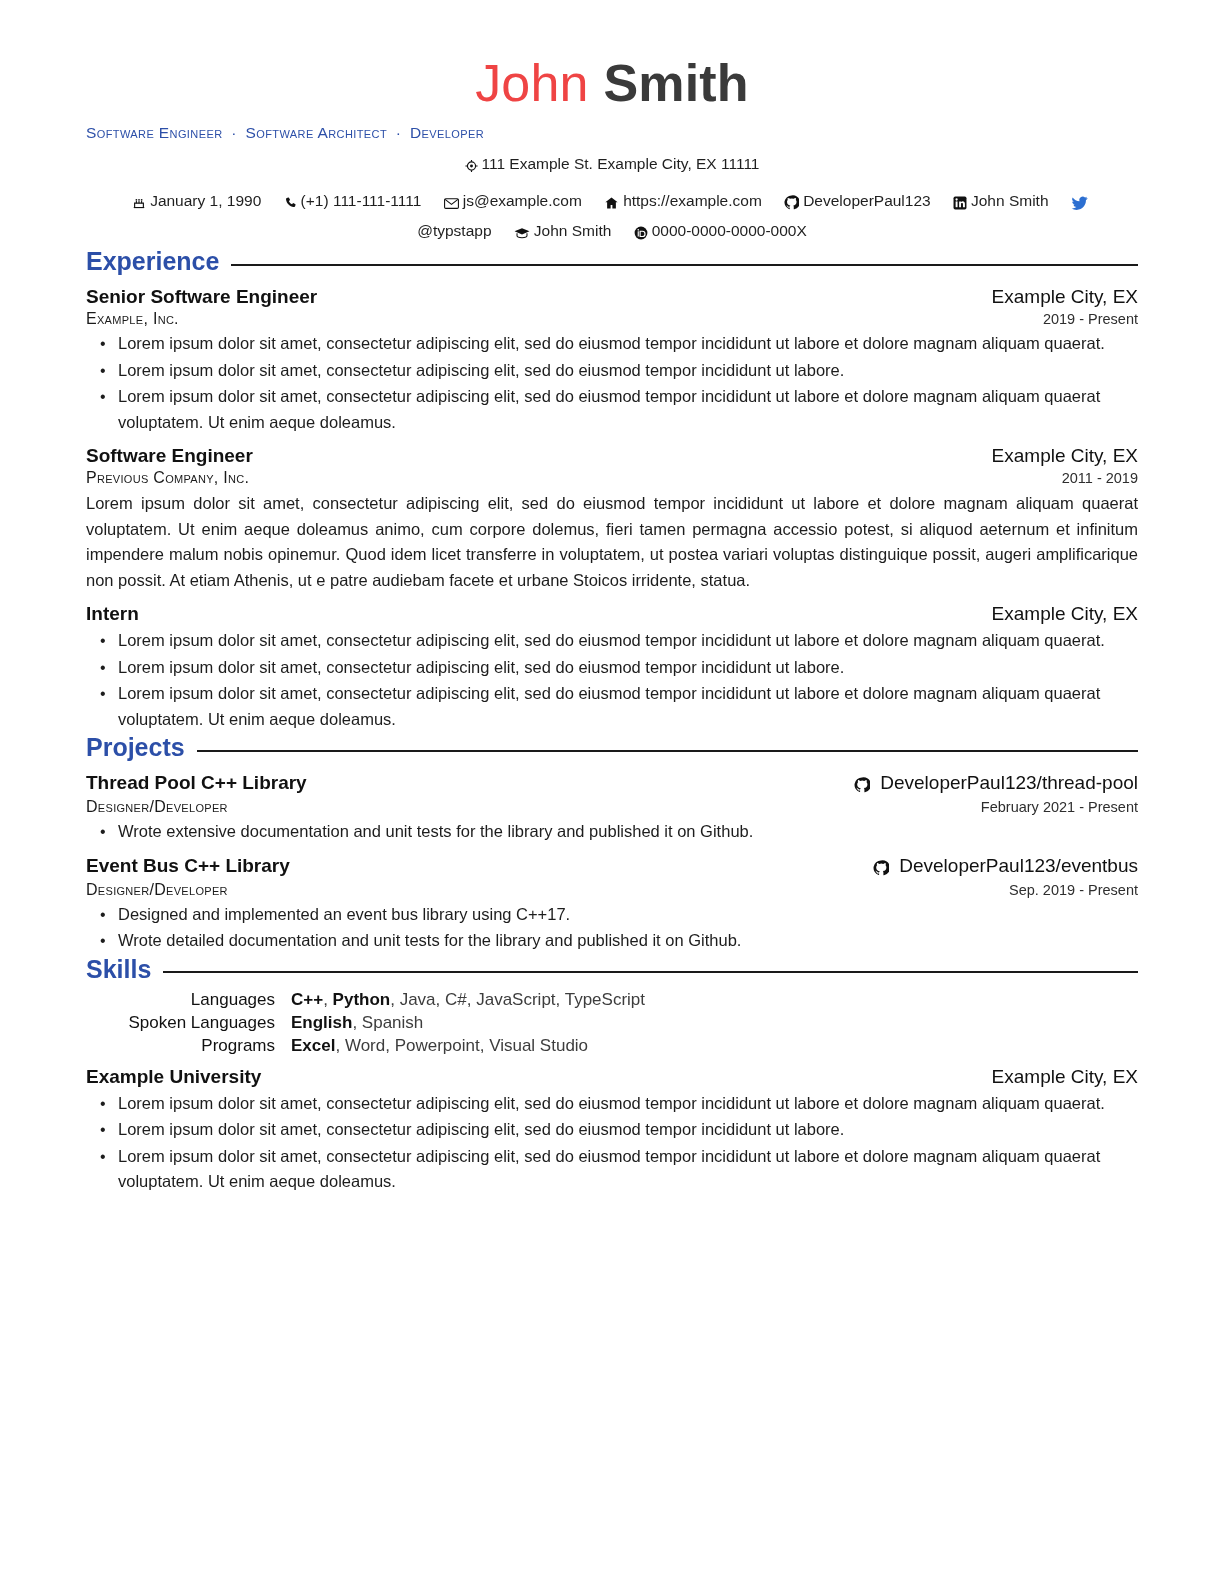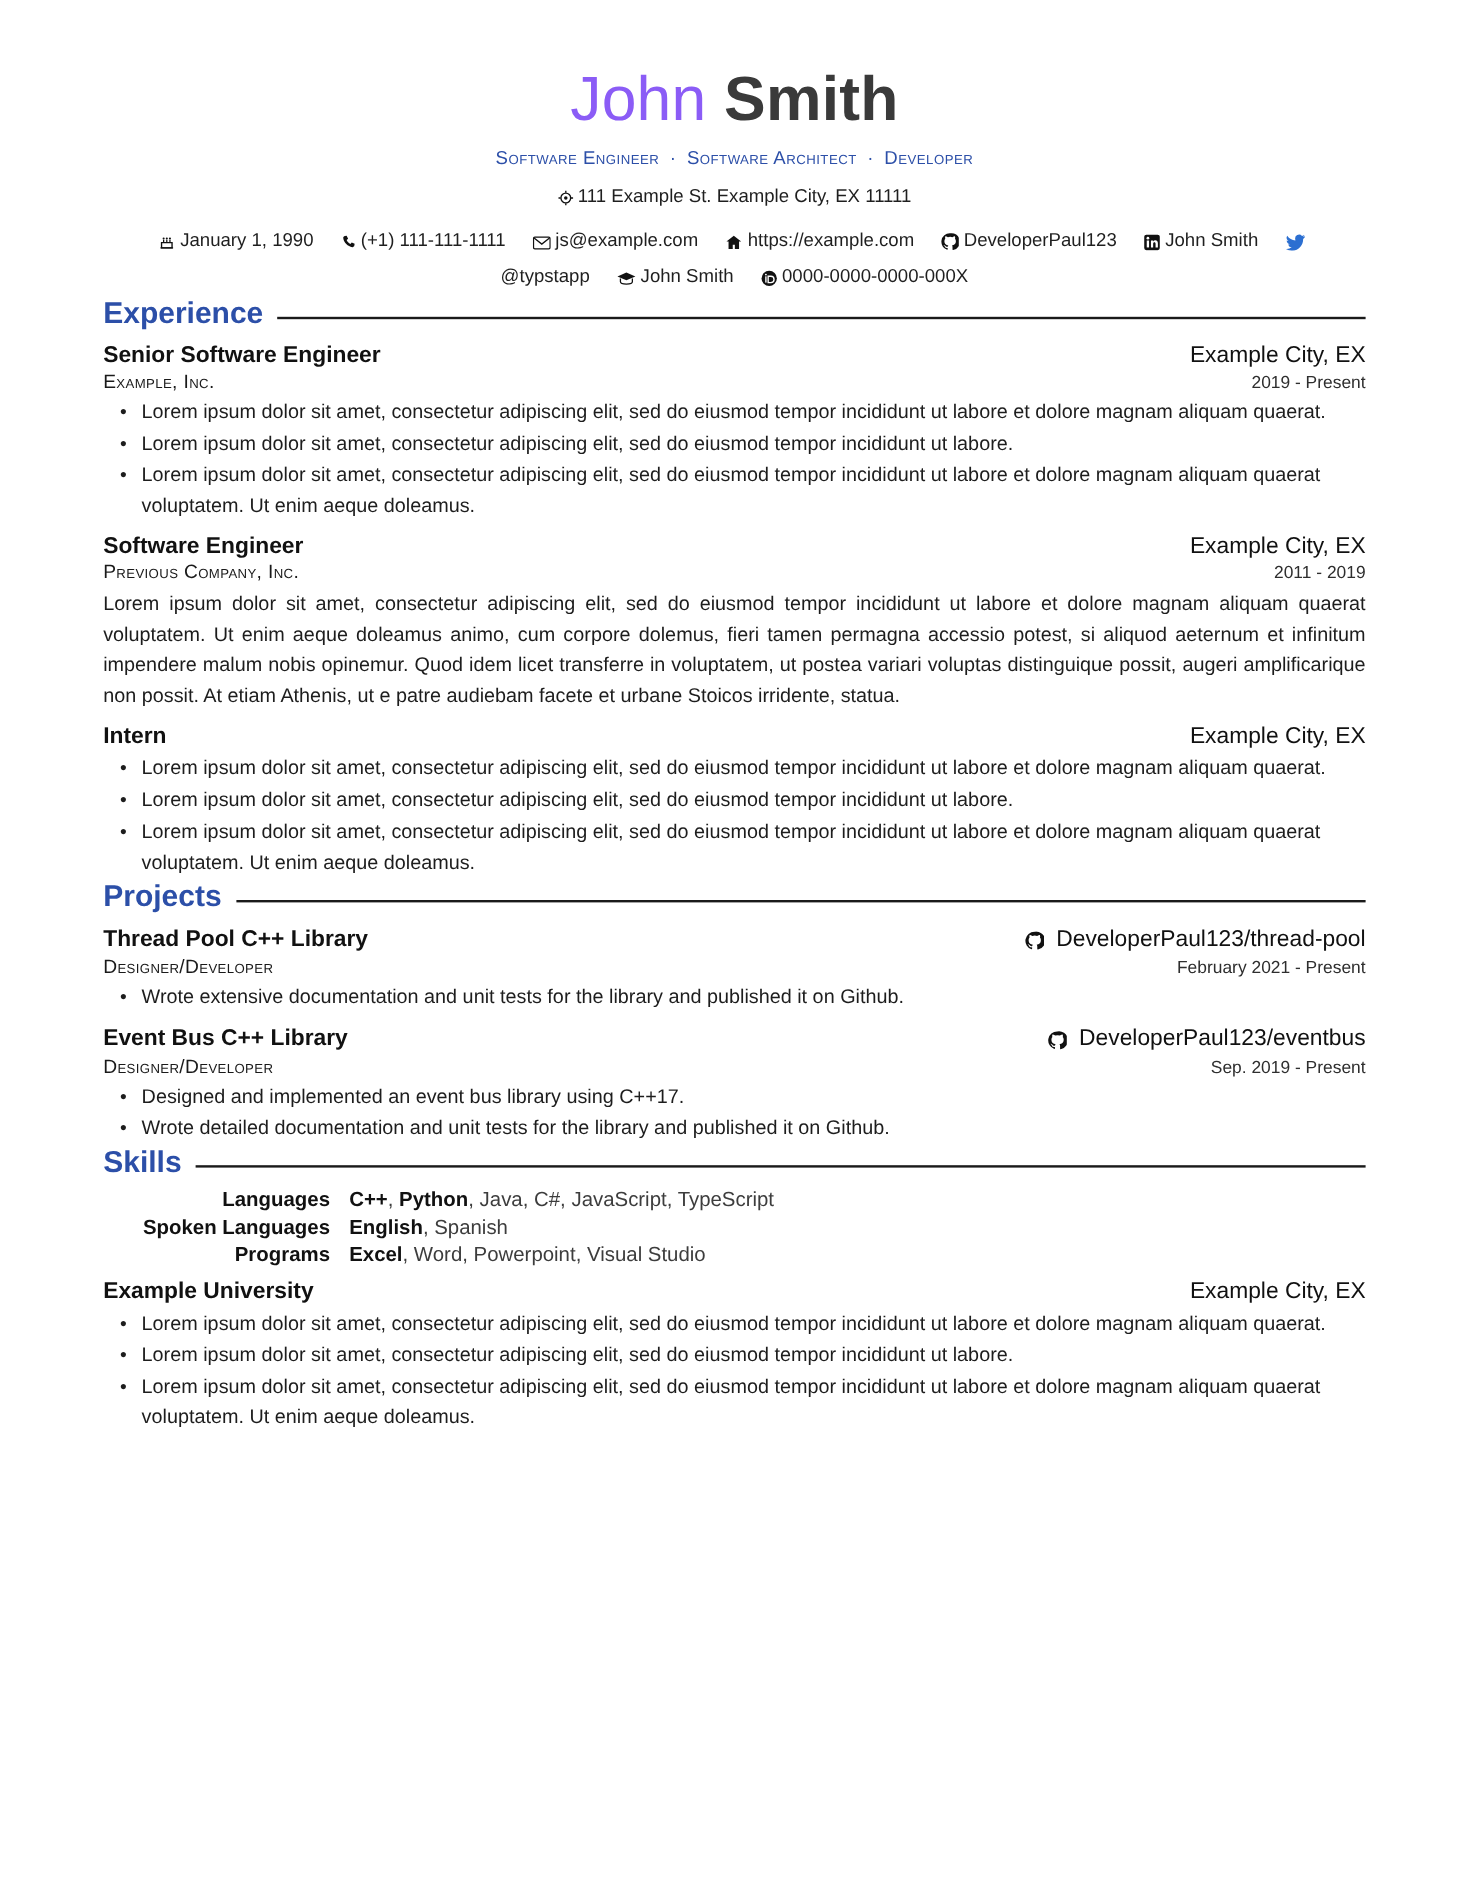--- a/index.html
+++ b/index.html
@@ -25,29 +25,28 @@
   
   .name {
     text-align: center;
     font-size: 52px;
     line-height: 62px;
     letter-spacing: 0.2px;
     margin-top: 14px;
     white-space: nowrap;
   }
   .name .first {
-    color: #8b5cf6;
+    color: #ef4444;
     font-weight: 400;
   }
   .name .last {
     color: #3a3a3a;
     font-weight: 700;
   }
   .subtitle {
-    text-align: center;
     color: #2c4fa8;
     font-size: 15.5px;
     margin-top: 10px;
     font-variant: small-caps;
     letter-spacing: 0.4px;
   }
   .subtitle .dot {
     color: #2c4fa8;
     padding: 0 4px;
   }
@@ -161,21 +160,21 @@
   .skills { margin-top: 6px; }
   .skill-row {
     display: flex;
     align-items: baseline;
     margin-bottom: 3px;
   }
   .skill-label {
     width: 205px;
     text-align: right;
     font-size: 17px;
-    font-weight: 700;
+    font-weight: 400;
     color: #111111;
     padding-right: 16px;
     box-sizing: border-box;
   }
   .skill-value {
     font-size: 17px;
     color: #3d3d3d;
   }
   .skill-value b { color: #111111; font-weight: 700; }
 </style>

